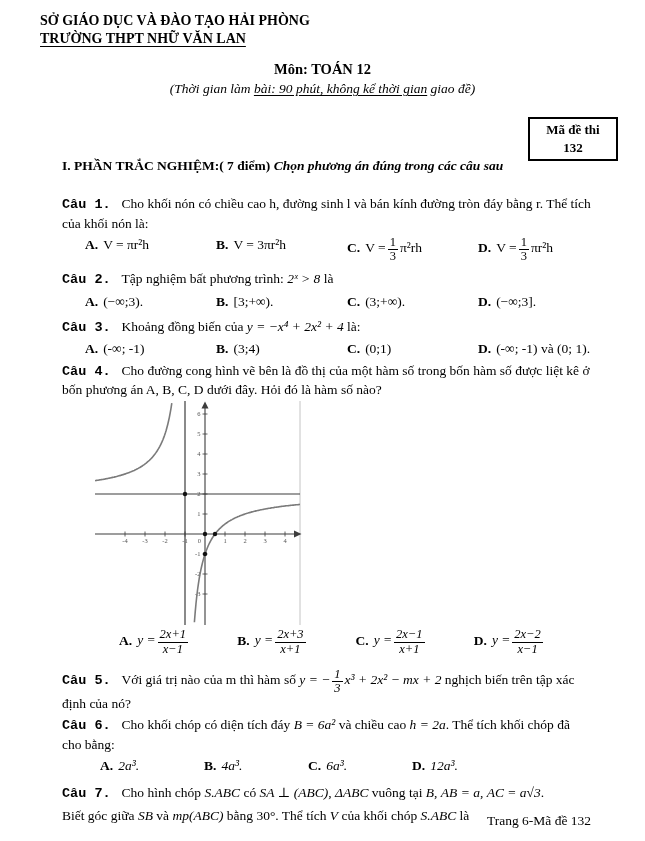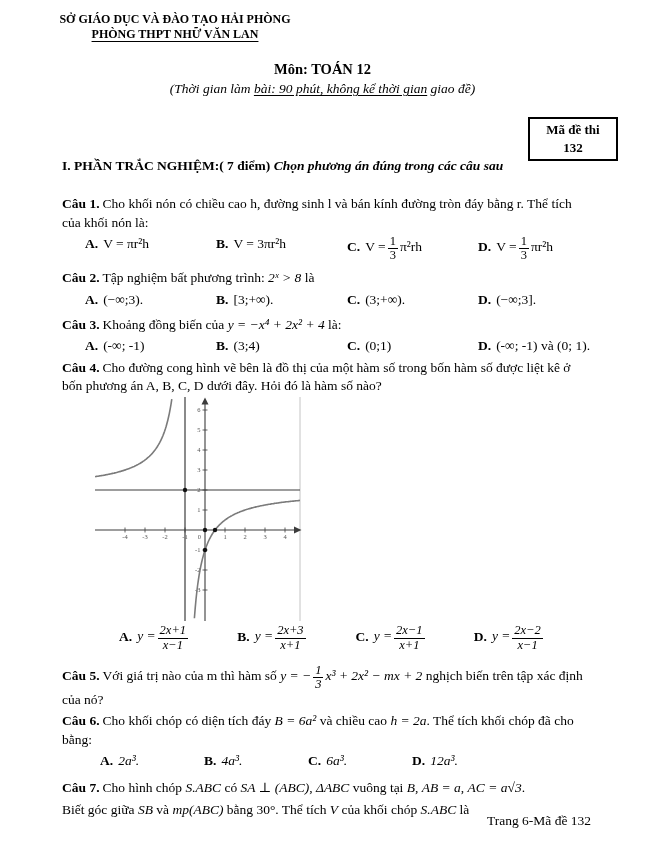--- a/index.html
+++ b/index.html
@@ -1,37 +1,37 @@
 <!DOCTYPE html>
 <html><head>
 <meta charset="utf-8">
 <style>
   html,body{margin:0;padding:0;background:#e8e8e8;}
   .page{position:relative;width:645px;height:841px;background:#ffffff;
         font-family:"Liberation Serif","DejaVu Serif",serif;font-size:13.5px;color:#000;
         overflow:hidden;margin:0 auto;}
-  .hdr-left{position:absolute;top:12px;left:40px;width:270px;text-align:center;
-            font-weight:bold;font-size:12px;line-height:1.25;}
+  .hdr-left{position:absolute;top:12px;left:40px;width:270px;
+            font-weight:bold;font-size:14px;line-height:1.25;}
   .hdr-left .school{text-decoration:underline;text-underline-offset:3px;}
   .hdr-right{position:absolute;top:11px;left:356px;width:266px;text-align:center;
              font-weight:bold;line-height:1.3;}
   .hdr-right .exam-title{font-size:14.5px;}
   .hdr-right .year{font-size:13.5px;}
   .subject{position:absolute;top:61px;left:0;width:100%;text-align:center;
            font-weight:bold;font-size:14.5px;}
   .time-note{position:absolute;top:81px;left:0;width:100%;text-align:center;
              font-style:italic;font-size:13.5px;}
   .time-note .ul{text-decoration:underline;text-underline-offset:2px;}
   .code-box{position:absolute;top:117px;left:528px;width:86px;border:2px solid #000;
             text-align:center;font-weight:bold;font-size:13px;line-height:1.35;padding:2px 0 3px 0;}
   .main{position:absolute;top:157px;left:62px;width:530px;line-height:1.36;}
   .section-head{font-weight:bold;margin-bottom:20px;}
   .section-head .it{font-style:italic;}
   .q{margin-bottom:3px;}
-  .qno{font-weight:bold;margin-right:3px;}
+  .qno{font-weight:bold;margin-right:11px;font-family:Liberation Mono, monospace;}
   .mi{font-style:italic;}
   .mu{font-style:normal;}
   .opts{display:flex;align-items:flex-start;margin:3px 0 7px 0;padding-left:23px;}
   .opt{width:131px;}
   .opt:last-child{width:auto;}
   .ol{font-weight:bold;margin-right:5px;}
   .opts-q4{padding-left:57px;margin-top:1px;}
   .opts-q4 .opt{width:136px;}
   .opts-q5{padding-left:25px;}
   .opts-q5 .opt{width:96px;}
@@ -46,21 +46,21 @@
   .q5block{margin-top:12px;}
   .footer{position:absolute;right:54px;bottom:12px;font-size:13.5px;}
 </style>
 </head>
 <body>
 
 <div class="page">
 
   <div class="hdr-left">
     <div>SỞ GIÁO DỤC VÀ ĐÀO TẠO HẢI PHÒNG</div>
-    <div class="school">PHÒNG THPT NHỮ VĂN LAN</div>
+    <div class="school">TRƯỜNG THPT NHỮ VĂN LAN</div>
   </div>
 
 
   <div class="subject">Môn: TOÁN 12</div>
 
   <div class="time-note"><span>(Thời gian làm </span><span class="ul">bài: 90 phút, không kể thời gian</span><span> giao đề)</span></div>
 
   <div class="code-box">
     <div>Mã đề thi</div>
     <div>132</div>

